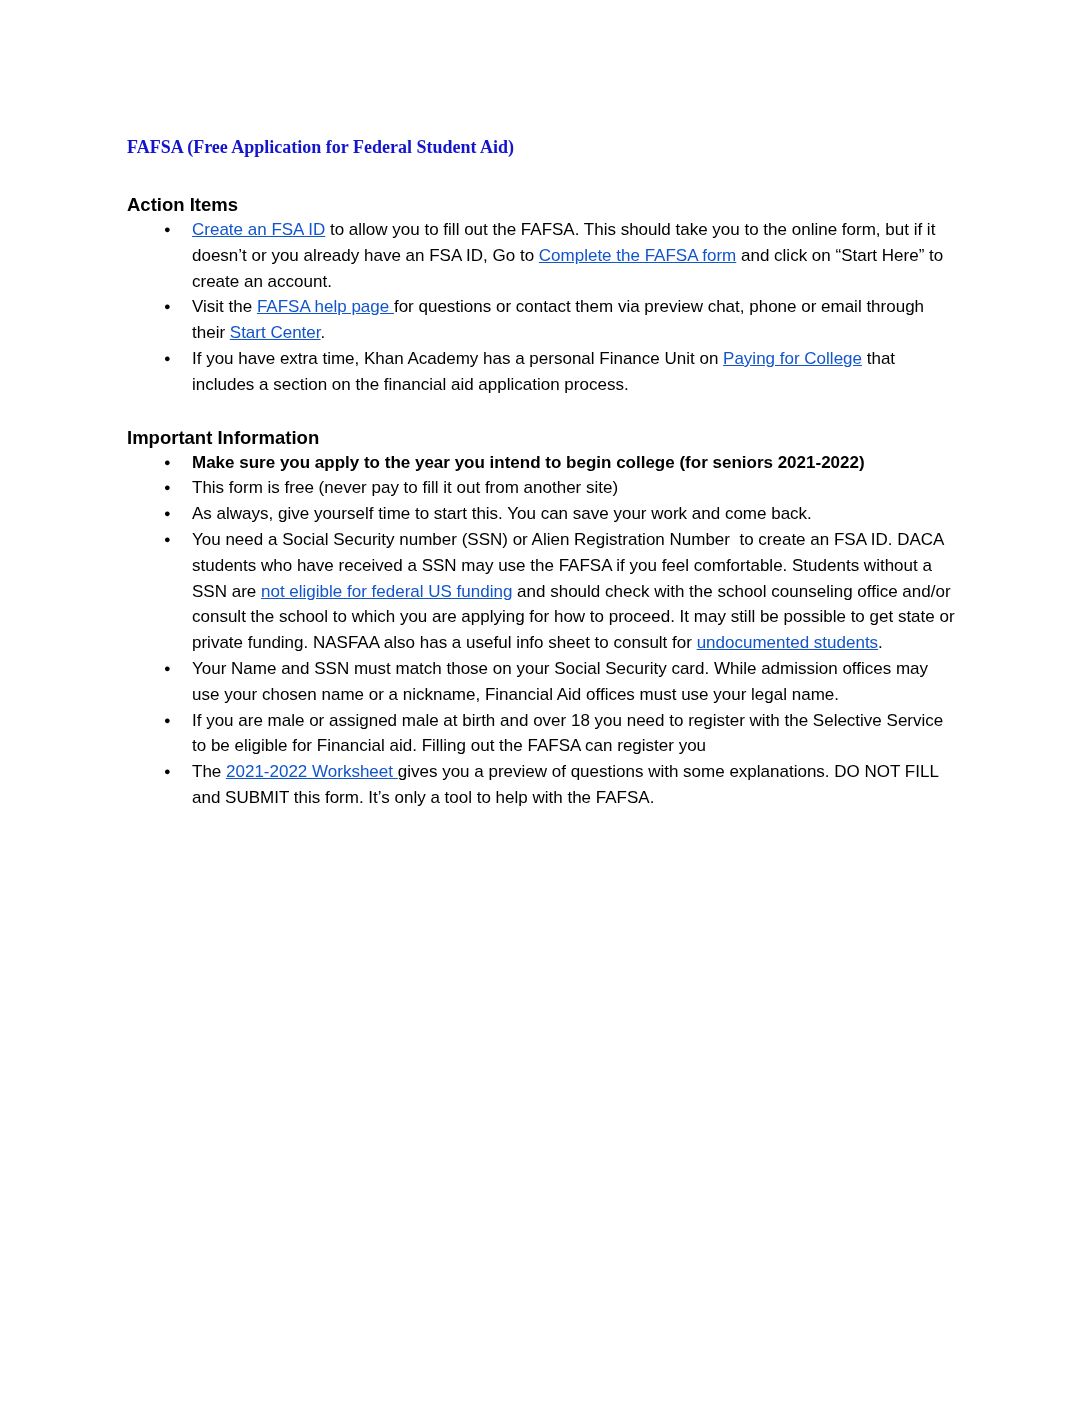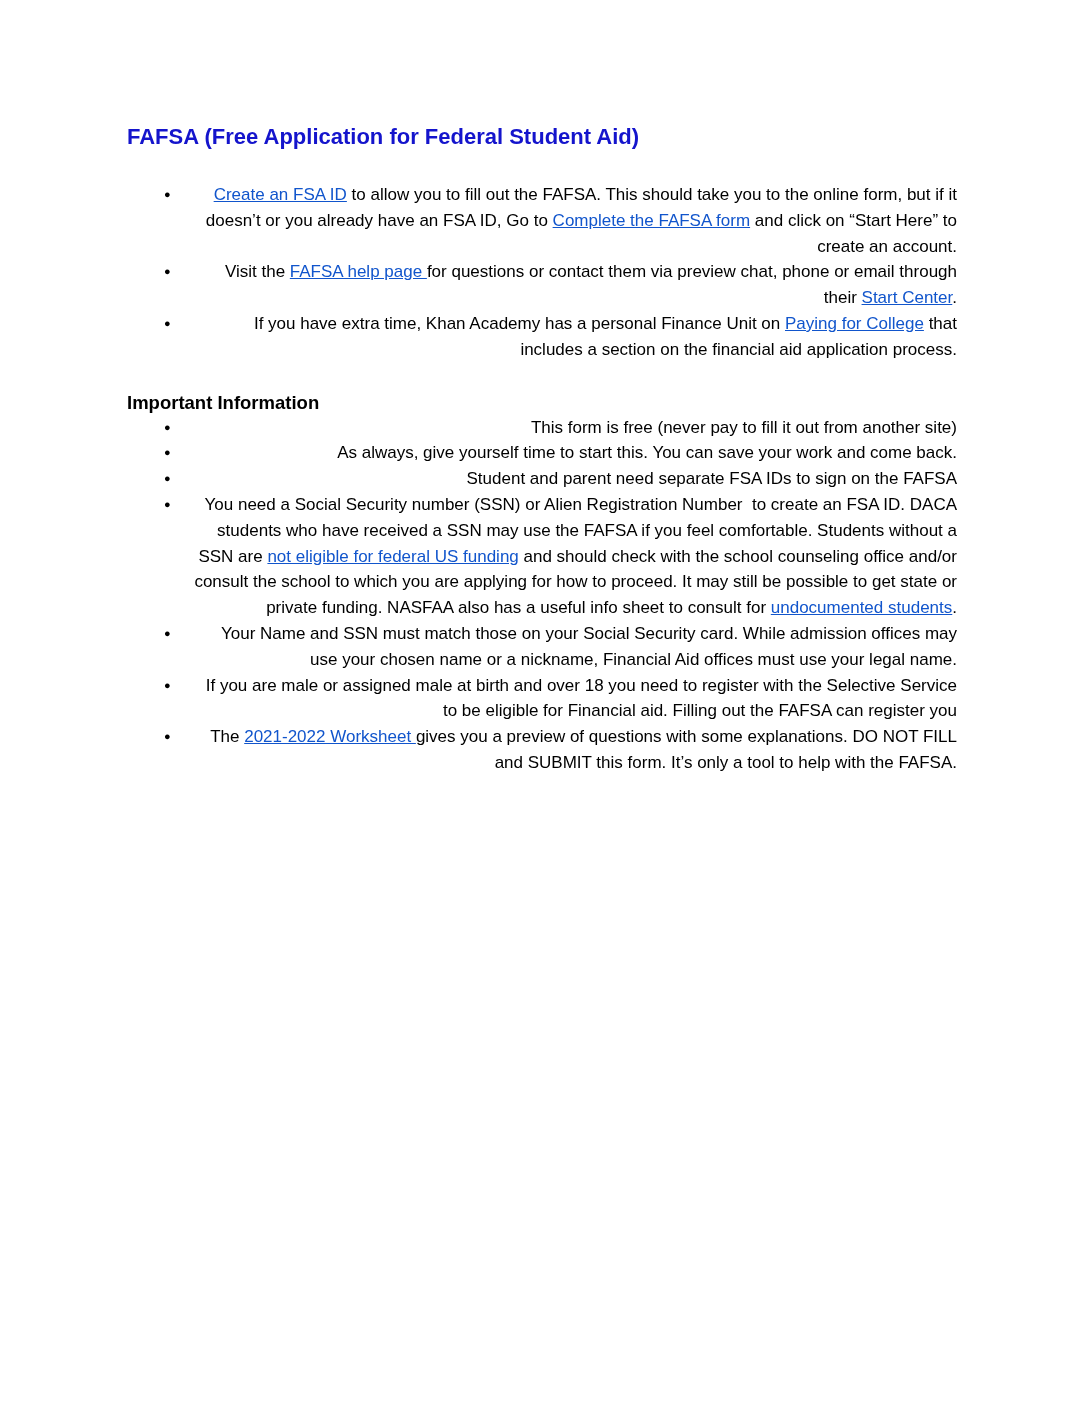--- a/index.html
+++ b/index.html
@@ -15,38 +15,38 @@
     -webkit-font-smoothing: antialiased;
   }
   .page {
     box-sizing: border-box;
     width: 1088px;
     min-height: 1408px;
     padding: 119px 131px 60px 127px;
     background: #ffffff;
   }
   .doc-title {
-    font-size: 22px;
+    font-size: 18px;
     line-height: 28px;
     font-weight: bold;
     color: var(--title-color, #1414cc);
-    margin: 4px 0 31px 0;
+    margin: 14px 0 31px 0;
+    font-family: Liberation Serif, serif;
   }
   .section-heading {
     font-size: 18.5px;
     line-height: 25px;
     font-weight: bold;
     color: #000000;
     margin: 0;
   }
   .bullet-list {
     list-style: none;
     margin: 0 0 27px 0;
     padding: 0;
-    text-align: right;
   }
   .bullet-item {
     position: relative;
     padding-left: 65px;
     font-size: 17px;
     line-height: 25.8px;
   }
   .bullet-item::before {
     content: "\25CF";
     position: absolute;
@@ -64,29 +64,30 @@
   .bold {
     font-weight: bold;
   }
 </style>
 </head>
 <body>
 
 <div class="page">
   <h1 class="doc-title">FAFSA (Free Application for Federal Student Aid)</h1>
   <div id="document-body">
+      <h2 class="section-heading">Action Items</h2>
       <ul class="bullet-list">
         <li class="bullet-item"><a class="doc-link" href="#">Create an FSA ID</a><span> to allow you to fill out the FAFSA. This should take you to the online form, but if it doesn’t or you already have an FSA ID, Go to </span><a class="doc-link" href="#">Complete the FAFSA form</a><span> and click on “Start Here” to create an account.</span></li>
         <li class="bullet-item"><span>Visit the </span><a class="doc-link" href="#">FAFSA help page </a><span>for questions or contact them via preview chat, phone or email through their </span><a class="doc-link" href="#">Start Center</a><span>.</span></li>
         <li class="bullet-item"><span>If you have extra time, Khan Academy has a personal Finance Unit on </span><a class="doc-link" href="#">Paying for College</a><span> that includes a section on the financial aid application process.</span></li>
       </ul>
       <h2 class="section-heading">Important Information</h2>
       <ul class="bullet-list">
+        <li class="bullet-item"><span class="bold">Make sure you apply to the year you intend to begin college (for seniors 2021-2022)</span></li>
         <li class="bullet-item"><span>This form is free (never pay to fill it out from another site)</span></li>
         <li class="bullet-item"><span>As always, give yourself time to start this. You can save your work and come back.</span></li>
-        <li class="bullet-item"><span>Student and parent need separate FSA IDs to sign on the FAFSA</span></li>
         <li class="bullet-item"><span>You need a Social Security number (SSN) or Alien Registration Number&nbsp; to create an FSA ID. DACA students who have received a SSN may use the FAFSA if you feel comfortable. Students without a SSN are </span><a class="doc-link" href="#">not eligible for federal US funding</a><span> and should check with the school counseling office and/or consult the school to which you are applying for how to proceed. It may still be possible to get state or private funding. NASFAA also has a useful info sheet to consult for </span><a class="doc-link" href="#">undocumented students</a><span>.</span></li>
         <li class="bullet-item"><span>Your Name and SSN must match those on your Social Security card. While admission offices may use your chosen name or a nickname, Financial Aid offices must use your legal name.</span></li>
         <li class="bullet-item"><span>If you are male or assigned male at birth and over 18 you need to register with the Selective Service to be eligible for Financial aid. Filling out the FAFSA can register you</span></li>
         <li class="bullet-item"><span>The </span><a class="doc-link" href="#">2021-2022 Worksheet </a><span>gives you a preview of questions with some explanations. DO NOT FILL and SUBMIT this form. It’s only a tool to help with the FAFSA.</span></li>
       </ul>
     </div>
 </div>
 
 </body></html>

